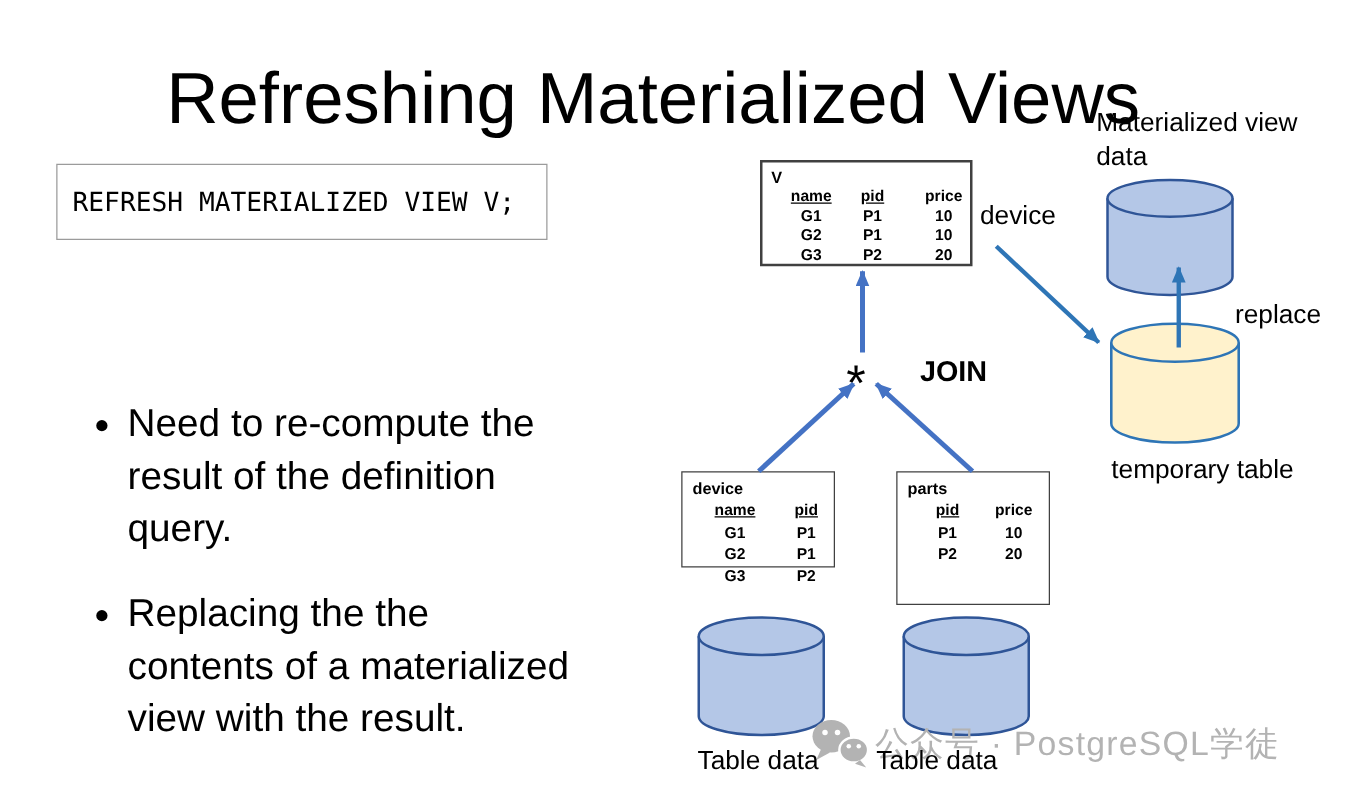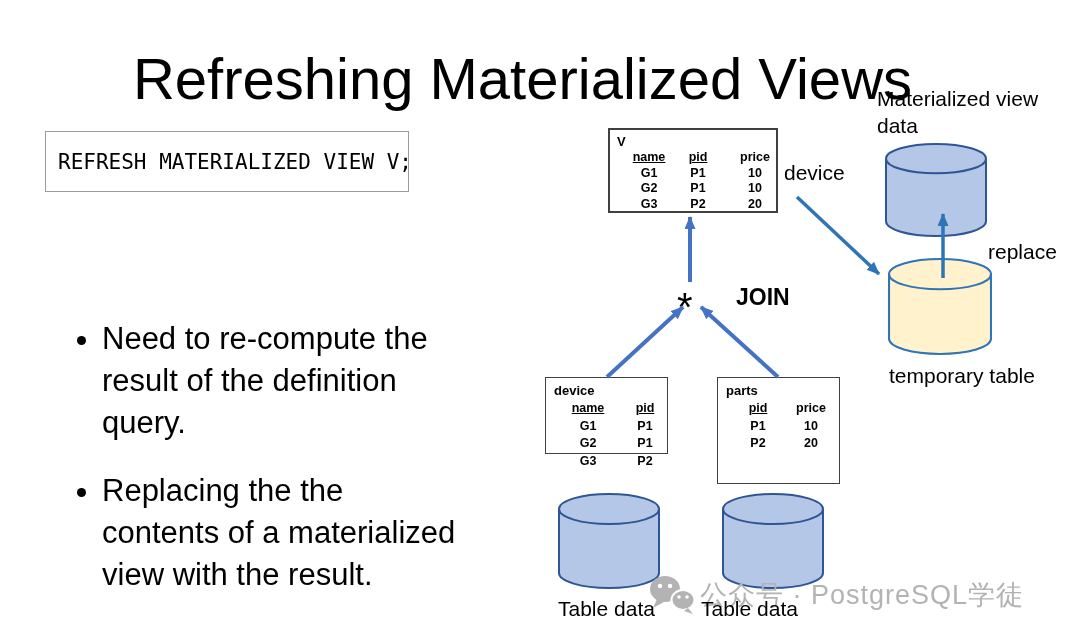--- a/index.html
+++ b/index.html
@@ -4,21 +4,21 @@
 <style>
   html,body{margin:0;padding:0;background:#fff;}
   .slide{position:relative;width:1080px;height:641px;background:#fff;overflow:hidden;
          font-family:"Liberation Sans",sans-serif;color:#000;}
 
   
   .title{position:absolute;top:6px;left:0;width:1045px;text-align:center;
          font-size:58px;font-weight:400;white-space:nowrap;}
 
   
-  .codebox{position:absolute;left:45px;top:131px;width:364px;height:61px;
+  .codebox{position:absolute;left:45px;top:131px;width:393px;height:61px;
            border:1px solid #9b9b9b;box-sizing:border-box;display:flex;align-items:center;}
   .codebox code{font-family:"DejaVu Sans Mono","Liberation Mono",monospace;
                 font-size:21px;padding-left:12px;white-space:pre;}
 
   
   .bullets{position:absolute;left:50px;top:302px;width:470px;margin:16px;padding:0 0 0 36px;
            font-size:31px;line-height:42px;}
   .bullets li{margin:0 0 26px 0;white-space:pre-line;}
 
   

